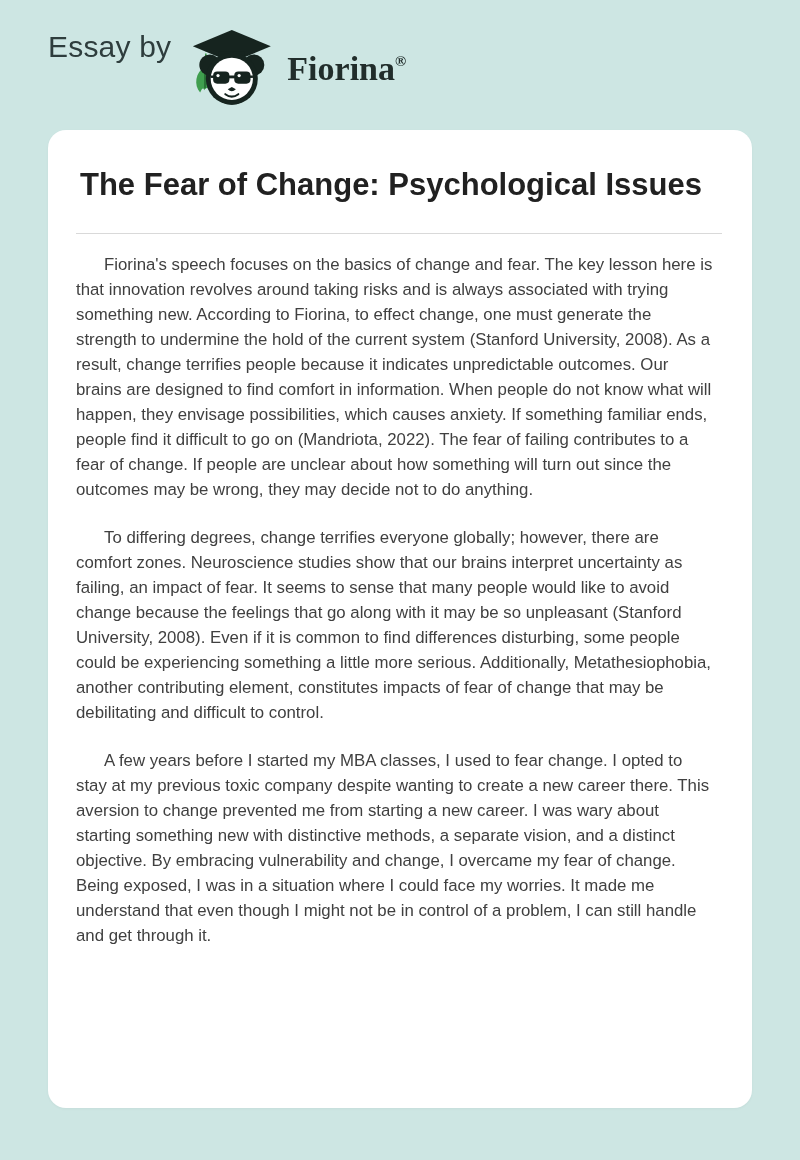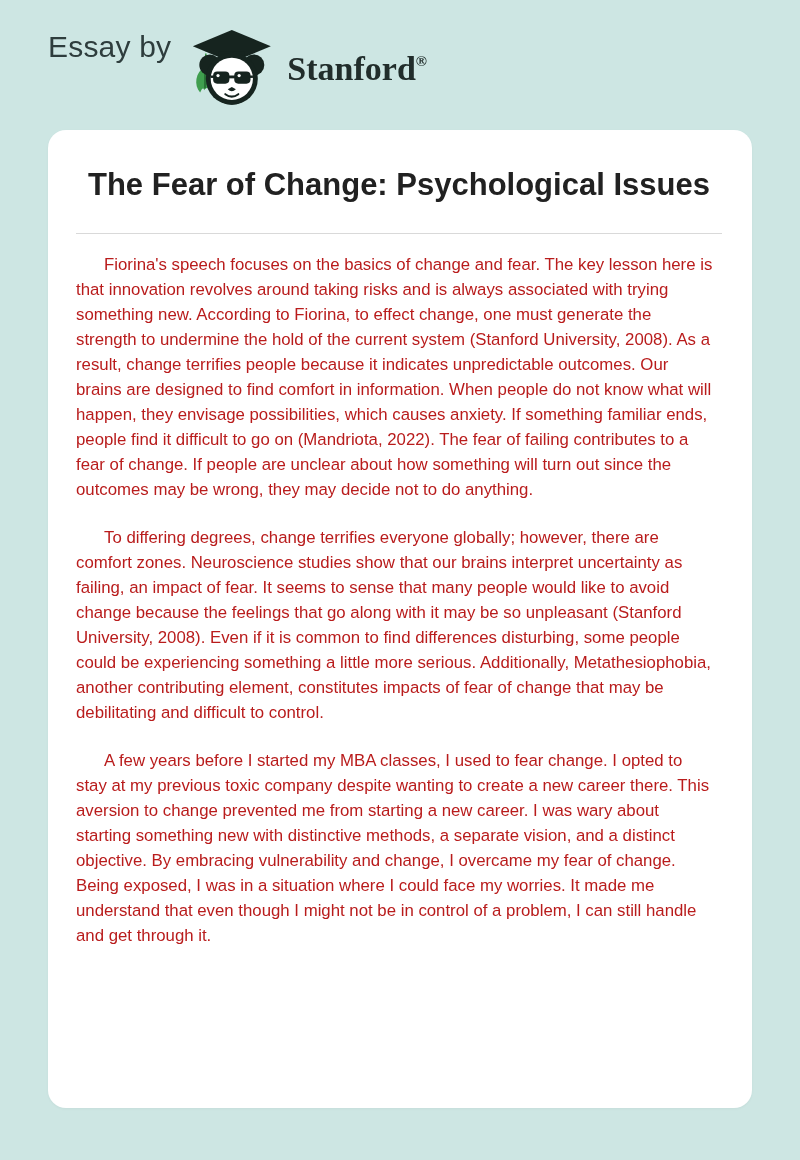--- a/index.html
+++ b/index.html
@@ -50,21 +50,21 @@
   .card {
     margin: 18px 48px 0 48px;
     width: 704px;
     height: 978px;
     background: #ffffff;
     border-radius: 18px;
     padding: 34px 30px 0 28px;
     box-shadow: 0 1px 3px rgba(0,0,0,0.04);
   }
   .article-title {
-    margin: 0 0 26px 12px;
+    margin: 0 0 26px 4px;
     font-size: 31px;
     line-height: 1.38;
     font-weight: 700;
     color: #212121;
   }
   .badge-row {
     display: flex;
     align-items: center;
     gap: 10px;
     margin-bottom: 16px;
@@ -81,21 +81,21 @@
   }
   .divider {
     border: none;
     border-top: 1px solid #d9d9d9;
     margin: 0 0 18px 0;
   }
   .essay-body p {
     margin: 0 8px 23px 0;
     font-size: 16.8px;
     line-height: 25px;
-    color: #b91c1c;
+    color: #404040;
     text-indent: 28px;
   }
 </style>
 </head>
 <body>
 
 <header class="site-header">
   <span class="essay-by">Essay by</span>
 
   <a class="logo-link">
@@ -121,21 +121,21 @@
       <rect x="30" y="56" width="5" height="3" fill="#16241f"></rect>
       <rect x="77" y="56" width="5" height="3" fill="#16241f"></rect>
       <circle cx="39" cy="56" r="2" fill="#ffffff"></circle>
       <circle cx="65" cy="56" r="2" fill="#ffffff"></circle>
 
       <path d="M56 70 L51 73 Q56 78 61 73 Z" fill="#16241f"></path>
       <path d="M48 79 Q56 85 64 79" stroke="#16241f" stroke-width="2.5" fill="none" stroke-linecap="round"></path>
 
       <path d="M33 78 Q56 97 79 78 Q74 90 56 92 Q38 90 33 78 Z" fill="#16241f"></path>
     </svg>
-    <span class="brand-name"><span>Stanford</span><sup>®</sup></span>
+    <span class="brand-name"><span>Fiorina</span><sup>®</sup></span>
   </a>
 </header>
 
 <main class="card">
   <h1 class="article-title">The Fear of Change: Psychological Issues</h1>
 
 
   <hr class="divider">
 
   <div class="essay-body">

